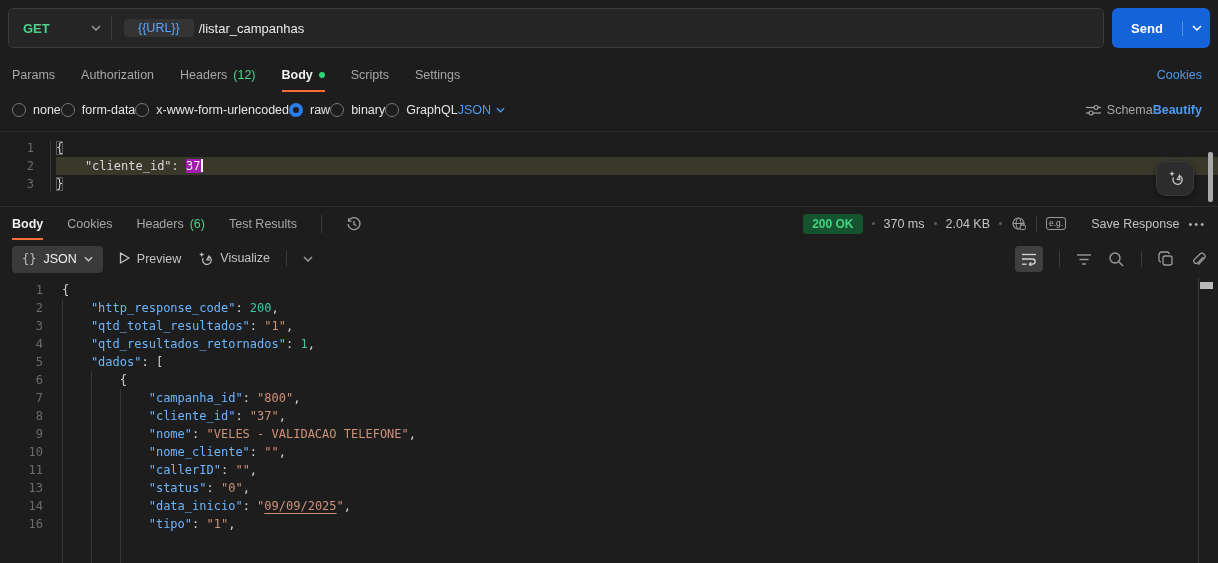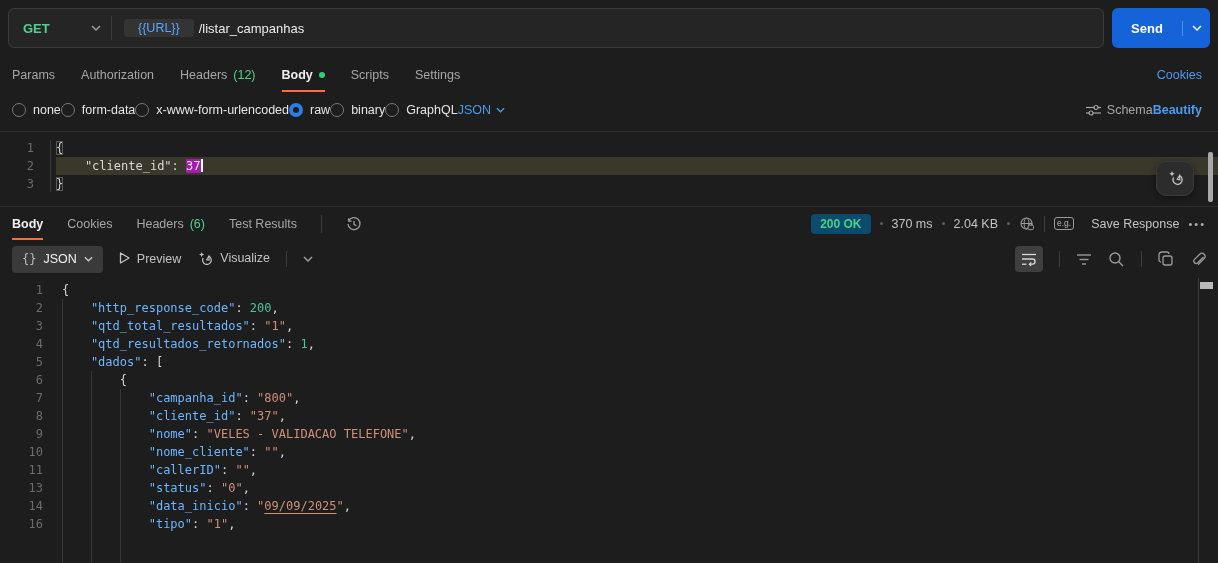--- a/index.html
+++ b/index.html
@@ -77,25 +77,25 @@
     background:#a9a9a9; border-radius:2px; }
 
   
   .resp-head { position:absolute; left:0; top:206px; width:100%; height:34px;
     border-top:1px solid #2e2e2e; display:flex; align-items:center;
     padding:0 12px; gap:24px; font-size:12.5px; }
   .resp-head .tab { height:33px; }
   .icon-btn { color:#9a9a9a; cursor:pointer; display:flex; align-items:center;
     justify-content:center; }
   .status-group { display:flex; align-items:center; gap:9px; font-size:12.5px; }
-  .pill-ok { background:#0c4a6e; color:#45d483; border-radius:4px;
+  .pill-ok { background:#14532d; color:#45d483; border-radius:4px;
     padding:3px 9px; font-size:12px; font-weight:bold; }
   .meta { color:#c3c3c3; }
   .sep-dot { width:3px; height:3px; border-radius:50%; background:#5c5c5c; }
-  .save-resp { display:flex; align-items:center; gap:17px; color:#c3c3c3; cursor:pointer; }
+  .save-resp { display:flex; align-items:center; gap:25px; color:#c3c3c3; cursor:pointer; }
   .eg-box { border:1px solid #9a9a9a; border-radius:3px; color:#b5b5b5;
     font-size:8.5px; padding:1px 2px; line-height:1; }
   .dots3 { color:#b0b0b0; letter-spacing:2px; font-size:11px; cursor:pointer; }
 
   
   .resp-toolbar { position:absolute; left:0; top:240px; width:100%; height:38px;
     display:flex; align-items:center; padding:0 12px; gap:16px; font-size:12.5px; }
   .json-chip { background:#3a3a3a; border-radius:4px; height:27px; padding:0 10px;
     display:flex; align-items:center; gap:7px; color:#f0f0f0; cursor:pointer; }
   .json-chip .curly { color:#bdbdbd; font-family:"DejaVu Sans Mono",monospace; font-size:12px;}

